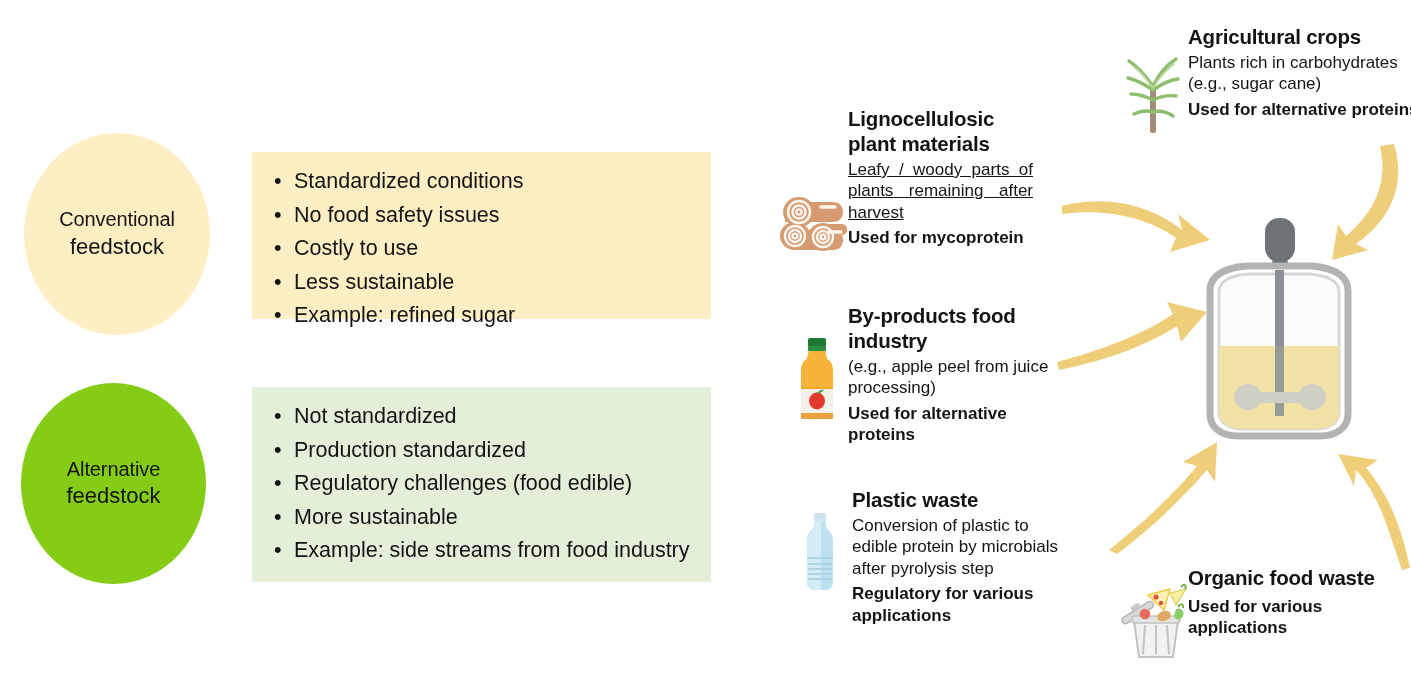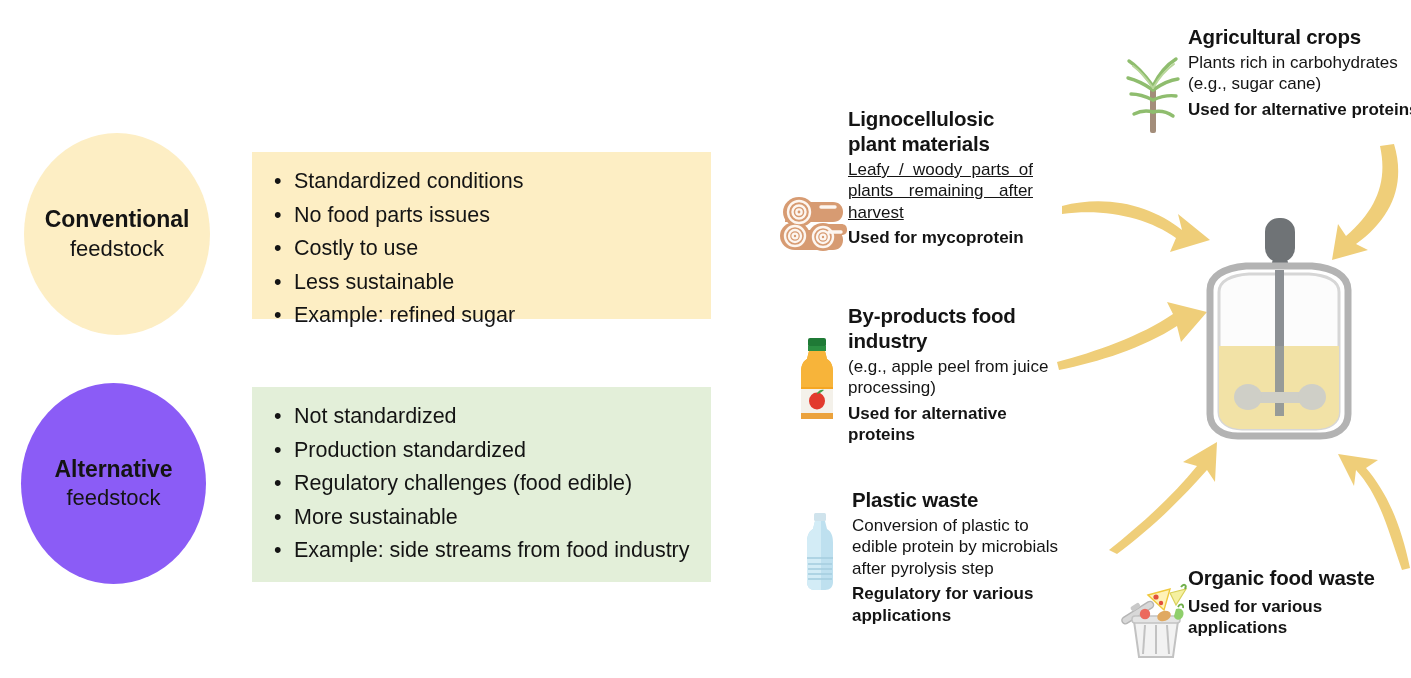--- a/index.html
+++ b/index.html
@@ -24,22 +24,22 @@
   .feed-ellipse {
     border-radius: 50%;
     display: flex;
     flex-direction: column;
     align-items: center;
     justify-content: center;
     text-align: center;
     line-height: 1.28;
   }
   .feed-ellipse .e-title {
-    font-weight: bold;
-    font-size: 23px;
+    font-weight: normal;
+    font-size: 20px;
     letter-spacing: -0.1px;
   }
   .feed-ellipse .e-sub {
     font-weight: normal;
     font-size: 22px;
   }
   .feed-box {
     box-sizing: border-box;
     padding: 14px 18px 14px 16px;
   }
@@ -98,28 +98,28 @@
 <div id="canvas">
 
   <div class="abs feed-ellipse" style="left:24px; top:133px; width:186px; height:202px; background:#fdeec4;">
     <div class="e-title">Conventional</div>
     <div class="e-sub">feedstock</div>
   </div>
 
   <div class="abs feed-box" style="left:252px; top:152px; width:459px; height:167px; background:#fdeec4;">
     <ul>
       <li><span class="bullet">•</span><span>Standardized conditions</span></li>
-      <li><span class="bullet">•</span><span>No food parts issues</span></li>
+      <li><span class="bullet">•</span><span>No food safety issues</span></li>
       <li><span class="bullet">•</span><span>Costly to use</span></li>
       <li><span class="bullet">•</span><span>Less sustainable</span></li>
       <li><span class="bullet">•</span><span>Example: refined sugar</span></li>
     </ul>
   </div>
 
-  <div class="abs feed-ellipse" style="left:21px; top:383px; width:185px; height:201px; background:#8b5cf6;">
+  <div class="abs feed-ellipse" style="left:21px; top:383px; width:185px; height:201px; background:#84cc16;">
     <div class="e-title">Alternative</div>
     <div class="e-sub">feedstock</div>
   </div>
 
   <div class="abs feed-box" style="left:252px; top:387px; width:459px; height:195px; background:#e3efd9;">
     <ul>
       <li><span class="bullet">•</span><span>Not standardized</span></li>
       <li><span class="bullet">•</span><span>Production standardized</span></li>
       <li><span class="bullet">•</span><span>Regulatory challenges (food edible)</span></li>
       <li><span class="bullet">•</span><span>More sustainable</span></li>

